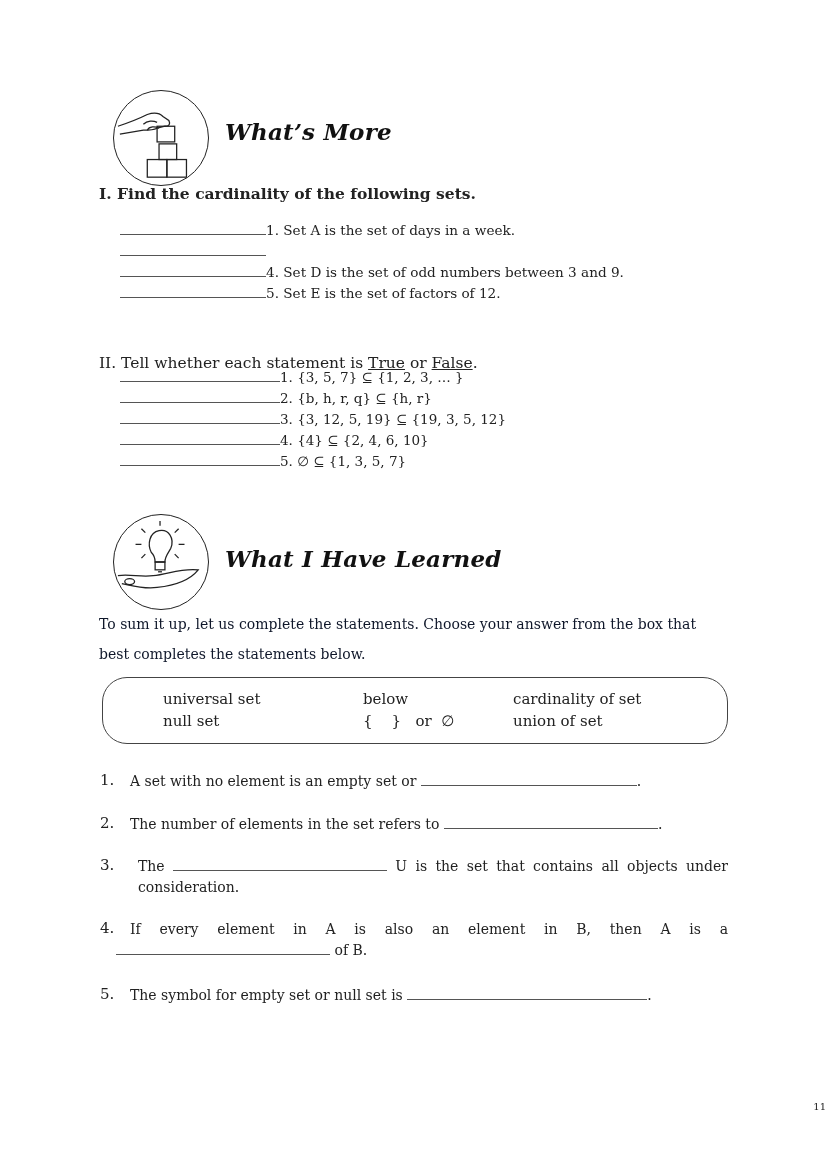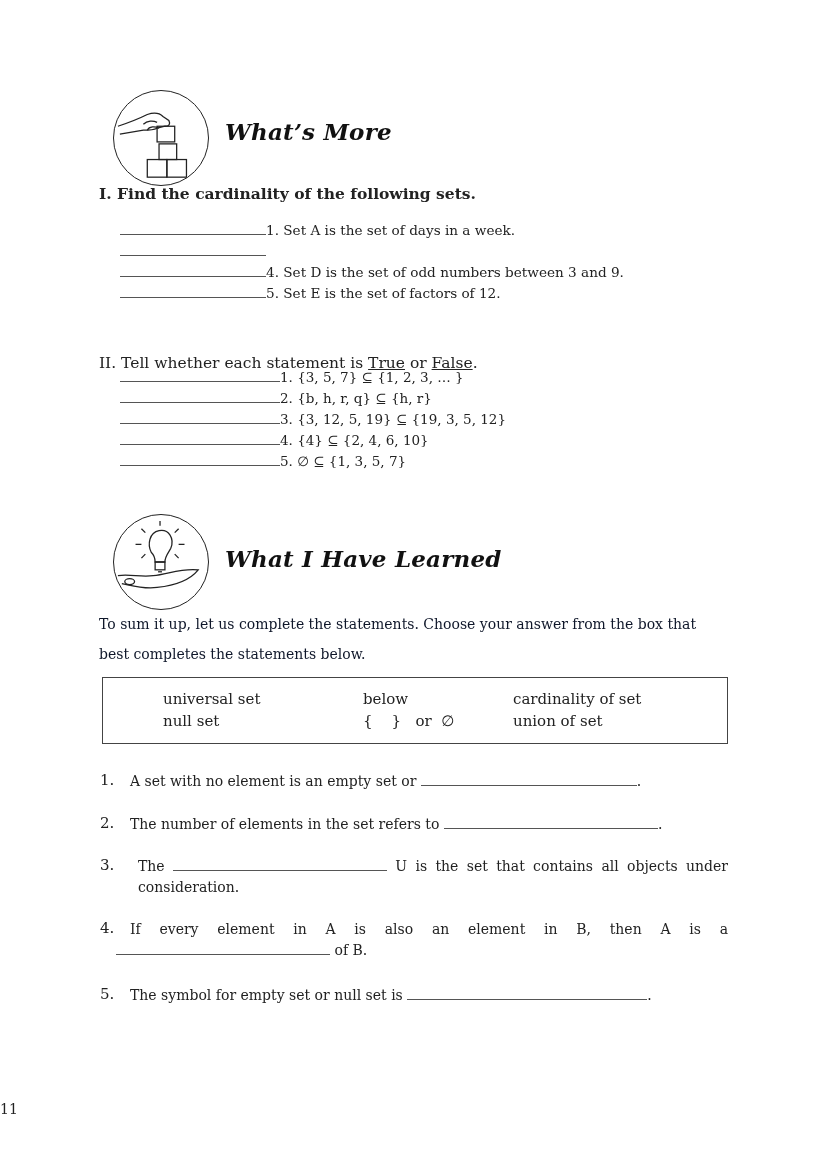--- a/index.html
+++ b/index.html
@@ -80,21 +80,21 @@
     <line x1="28" y1="44" x2="32" y2="40"></line>
     <line x1="66" y1="44" x2="62" y2="40"></line>
     <path d="M4 62 C16 60 28 64 40 62 C56 60 70 54 86 56 C78 66 62 72 44 74 C30 76 18 72 8 70"></path>
     <ellipse cx="16" cy="68" rx="5" ry="3"></ellipse>
   </svg>
 </div>
 <div class="abs section-title" style="left:225px; top:545px;">What I Have Learned</div>
 
 <div class="abs para" style="left:99px; top:609px; width:630px;">To sum it up, let us complete the statements. Choose your answer from the box that best completes the statements below.</div>
 
-<div class="abs box" style="left:102px; top:677px; width:626px; height:67px;">
+<div class="abs box" style="left:102px; top:677px; width:626px; height:67px;border-radius:25px;">
   <div class="abs box-cell" style="left:60px; top:12px;">universal set</div>
   <div class="abs box-cell" style="left:260px; top:12px;">below</div>
   <div class="abs box-cell" style="left:410px; top:12px;">cardinality of set</div>
   <div class="abs box-cell" style="left:60px; top:34px;">null set</div>
   <div class="abs box-cell" style="left:260px; top:34px; white-space:pre;">{    }   or  ∅</div>
   <div class="abs box-cell" style="left:410px; top:34px;">union of set</div>
 </div>
 
 <div class="abs" style="left:100px; top:771px; width:628px;">
   <span class="num abs" style="left:0; top:0;">1.</span>
@@ -114,13 +114,13 @@
 <div class="abs" style="left:100px; top:919px; width:628px;">
   <span class="num abs" style="left:0; top:0;">4.</span>
   <div class="q-text" style="margin-left:30px; text-align:justify; text-align-last:left; word-spacing:14px;"><span>If every element in A is also an element in B, then A is a </span><span class="blank" style="width:214px; margin-left:-14px;"></span><span style="word-spacing:0"> of B.</span></div>
 </div>
 
 <div class="abs" style="left:100px; top:985px; width:628px;">
   <span class="num abs" style="left:0; top:0;">5.</span>
   <div class="q-text" style="margin-left:30px;"><span>The symbol for empty set or null set is </span><span class="blank" style="width:240px"></span><span>.</span></div>
 </div>
 
-<div class="abs" style="left:0; top:1101px; width:826px; text-align:left; font-size:14px;">11</div>
+<div class="abs" style="left:0; top:1101px; width:826px; text-align:right; font-size:10px;">11</div>
 
 </body></html>

